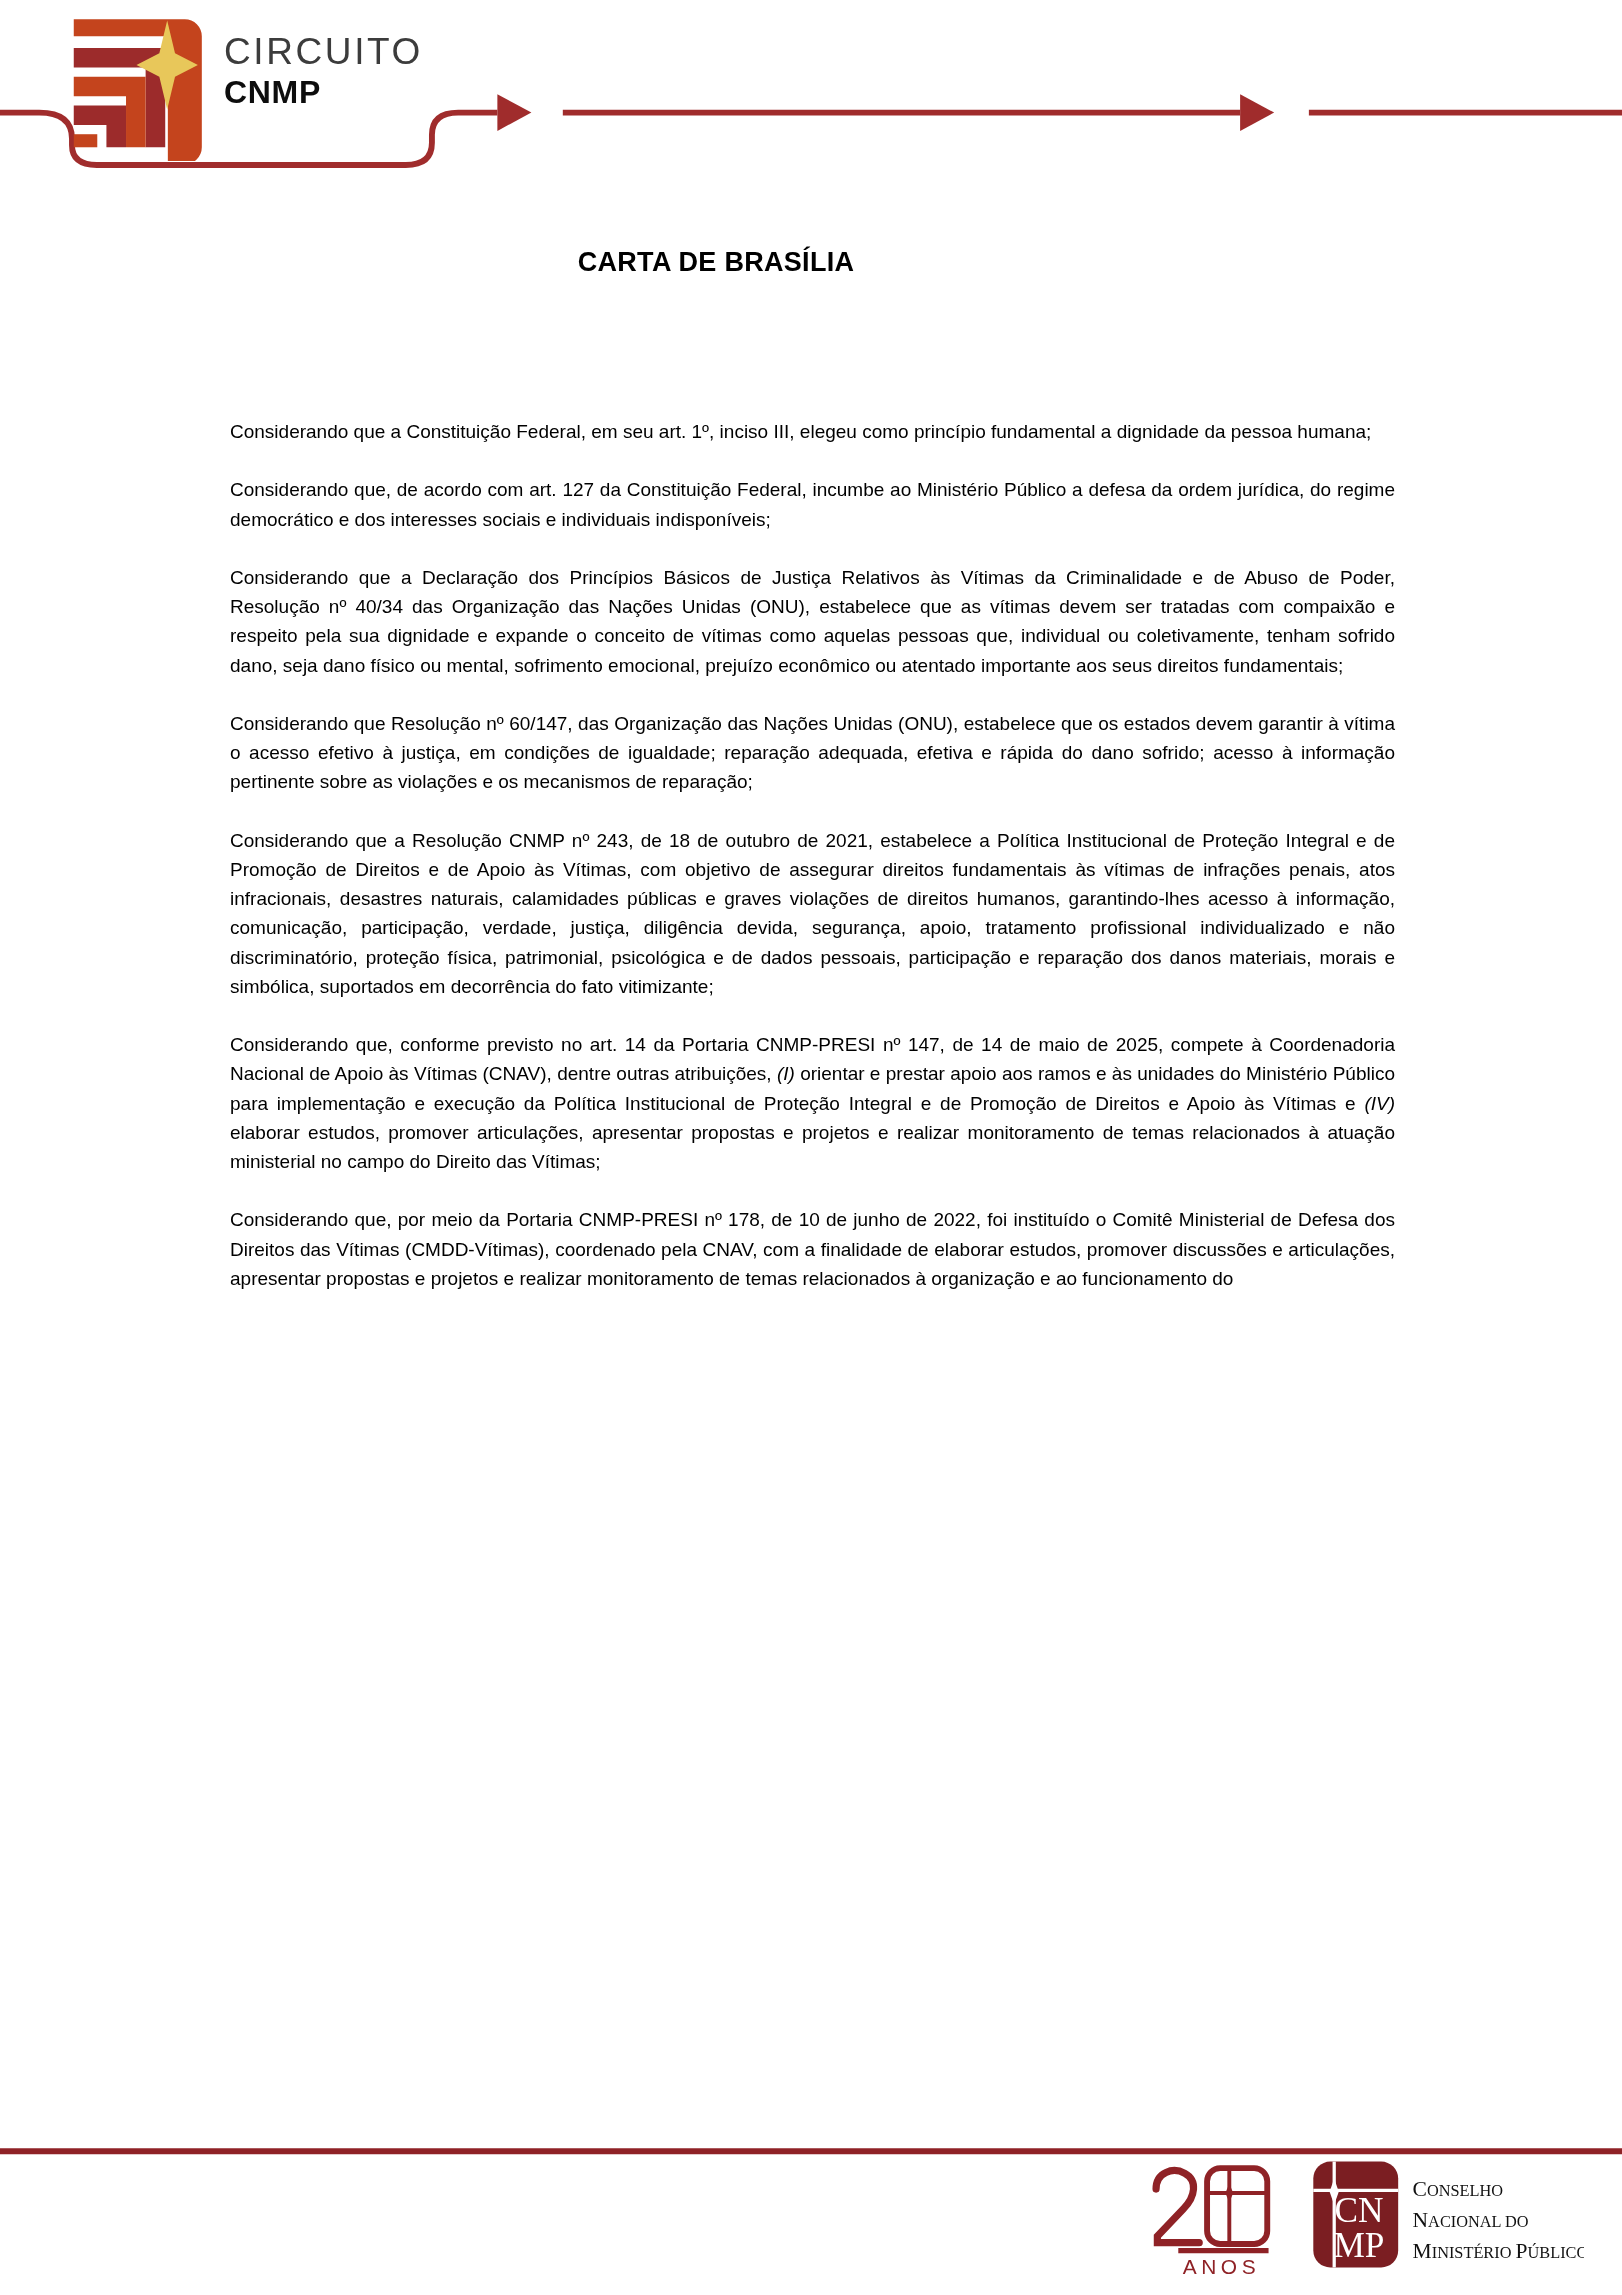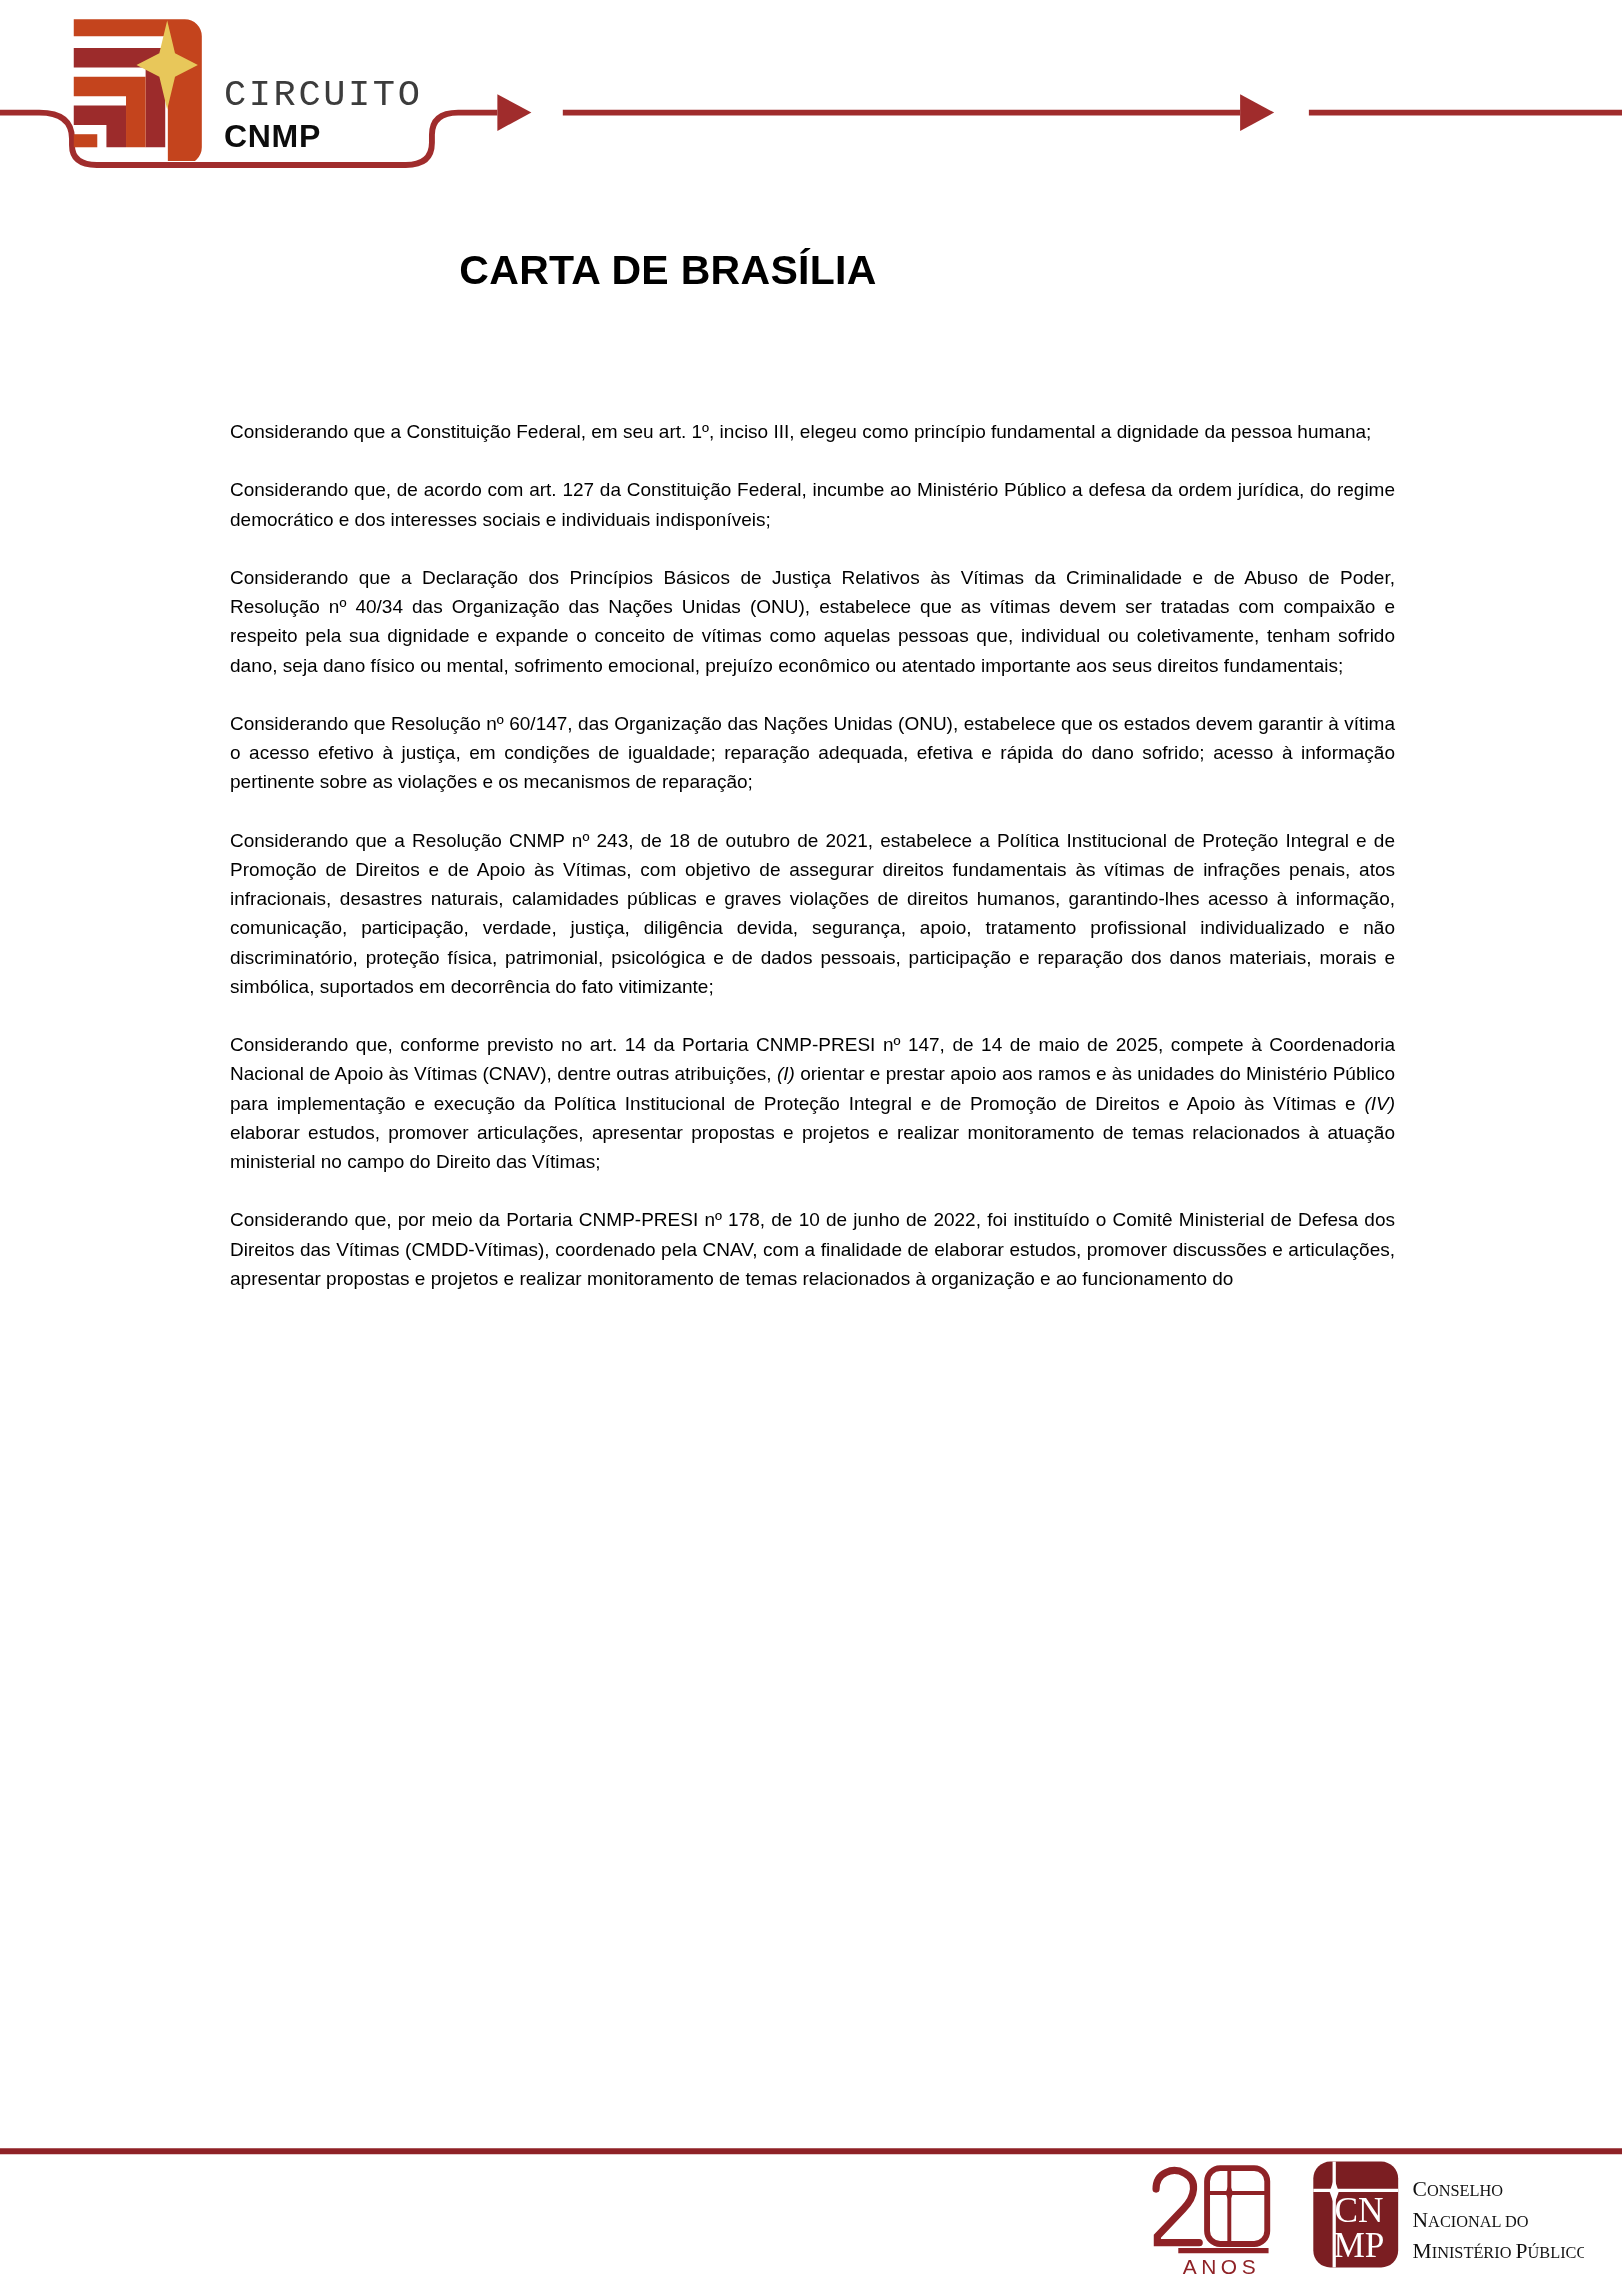--- a/index.html
+++ b/index.html
@@ -42,49 +42,49 @@
     width: 147px;
     height: 147px;
   }
   .brand-words {
     position: absolute;
     left: 162px;
     top: 18.3px;
     width: 203px;
   }
   .brand-circuito {
-    font-family: Liberation Mono, monospace;
+    font-family: Liberation Sans, sans-serif;
     font-size: 37px;
     letter-spacing: 2.6px;
     color: #3c3c3c;
     font-weight: 400;
     line-height: 1;
-    margin-top: 44px;
   }
   .brand-cnmp {
     font-family: Liberation Sans, sans-serif;
     font-size: 32px;
     letter-spacing: 0.7px;
     color: #0d0d0d;
     font-weight: 700;
     line-height: 1;
     margin-top: 6.5px;
   }
 
   
   .doc-title {
     position: absolute;
     left: 0;
     top: 247px;
     width: 1336px;
     text-align: center;
-    font-size: 41px;
+    font-size: 27px;
     font-weight: 700;
     color: #000000;
     letter-spacing: 0.3px;
+    padding-left: 48px;
   }
 
   .content {
     position: absolute;
     left: 230px;
     top: 359px;
     width: 1165px;
   }
 
   .ementa {

